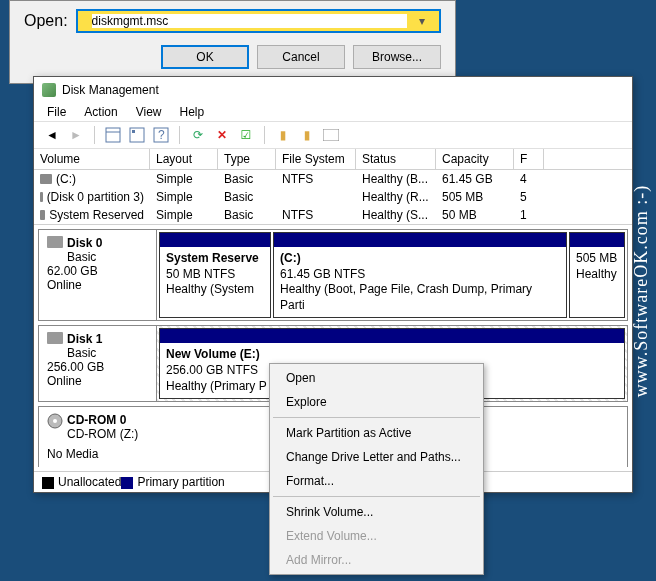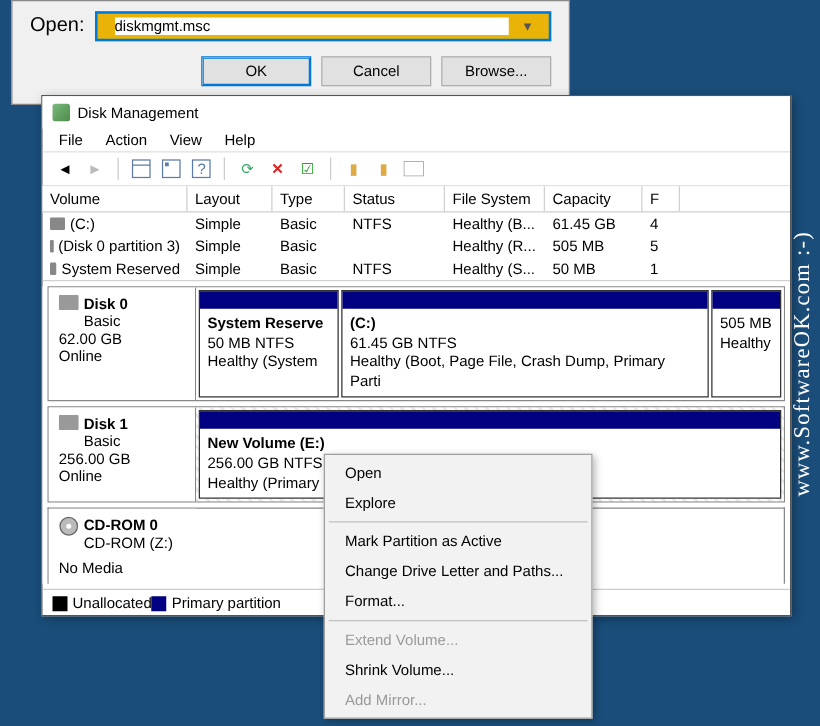--- a/index.html
+++ b/index.html
@@ -2,21 +2,21 @@
 <html><head>
 <meta charset="utf-8">
 <style>
 * { box-sizing: border-box; margin: 0; padding: 0; font-family: 'Segoe UI', Tahoma, sans-serif; font-size: 12px; }
 body { background: #1a4d7a; width: 656px; height: 581px; position: relative; overflow: hidden; }
 
 
 .run-dialog { position: absolute; left: 9px; top: 0; width: 447px; background: #f0f0f0; border: 1px solid #888; padding: 8px 14px 14px; }
 .run-row { display: flex; align-items: center; gap: 8px; margin-bottom: 12px; }
 .run-label { font-size: 16px; }
-.run-input { flex: 1; border: 2px solid #0078d7; padding: 3px 14px; font-size: 12px; background: #eab308; }
+.run-input { flex: 1; border: 2px solid #0078d7; padding: 3px 14px; font-size: 12px; background: #fde047; }
 .run-input input { border: none; outline: none; width: calc(100% - 18px); font-size: 12px; }
 .run-drop { float: right; color: #555; }
 .btn-row { display: flex; gap: 8px; justify-content: flex-end; padding-left: 110px; }
 .win-btn { border: 1px solid #adadad; background: #e1e1e1; padding: 4px 0; width: 88px; font-size: 12px; cursor: pointer; }
 .win-btn.default { border-color: #0078d7; box-shadow: 0 0 0 1px #0078d7 inset; }
 
 
 .dm-window { position: absolute; left: 33px; top: 76px; width: 600px; background: #fff; border: 1px solid #555; box-shadow: 2px 2px 8px rgba(0,0,0,0.3); }
 .titlebar { display: flex; align-items: center; gap: 6px; padding: 6px 8px; background: #fff; }
 .title-icon { width: 14px; height: 14px; background: linear-gradient(135deg,#7dba7d,#4b8b4b); border-radius: 2px; }
@@ -130,22 +130,22 @@
         <svg width="16" height="12">
           <rect x="0" y="0" width="16" height="12" fill="none" stroke="#888"></rect>
         </svg>
       </span>
   </div>
 
   <div class="vol-header">
     <div class="col col-vol">Volume</div>
     <div class="col col-layout">Layout</div>
     <div class="col col-type">Type</div>
+    <div class="col col-fs">File System</div>
     <div class="col col-status">Status</div>
-    <div class="col col-fs">File System</div>
     <div class="col col-cap">Capacity</div>
     <div class="col col-extra">F</div>
   </div>
   <div class="vol-rows" id="volrows">
       <div class="vol-row">
         <div class="col col-vol">
           <span class="disk-ico"></span>
           <span>(C:)</span>
         </div>
         <div class="col col-layout">Simple</div>
@@ -256,26 +256,26 @@
       </div>
     </div>
   </div>
 
   <div class="legend">
     <span><span class="leg-sq" style="background:#000"></span><span>Unallocated</span></span>
     <span><span class="leg-sq" style="background:#000080"></span><span>Primary partition</span></span>
   </div>
 </div>
 
-<div class="ctx-menu" style="left:259px; top:363px">
+<div class="ctx-menu" style="left:269px; top:363px">
   <div class="ctx-item">Open</div>
   <div class="ctx-item">Explore</div>
   <div class="ctx-sep"></div>
   <div class="ctx-item">Mark Partition as Active</div>
   <div class="ctx-item">Change Drive Letter and Paths...</div>
   <div class="ctx-item">Format...</div>
   <div class="ctx-sep"></div>
+  <div class="ctx-item">Shrink Volume...</div>
   <div class="ctx-item disabled">Extend Volume...</div>
-  <div class="ctx-item">Shrink Volume...</div>
   <div class="ctx-item disabled">Add Mirror...</div>
 </div>
 
 <div class="watermark">www.SoftwareOK.com  :-)</div>
 
 </body></html>

